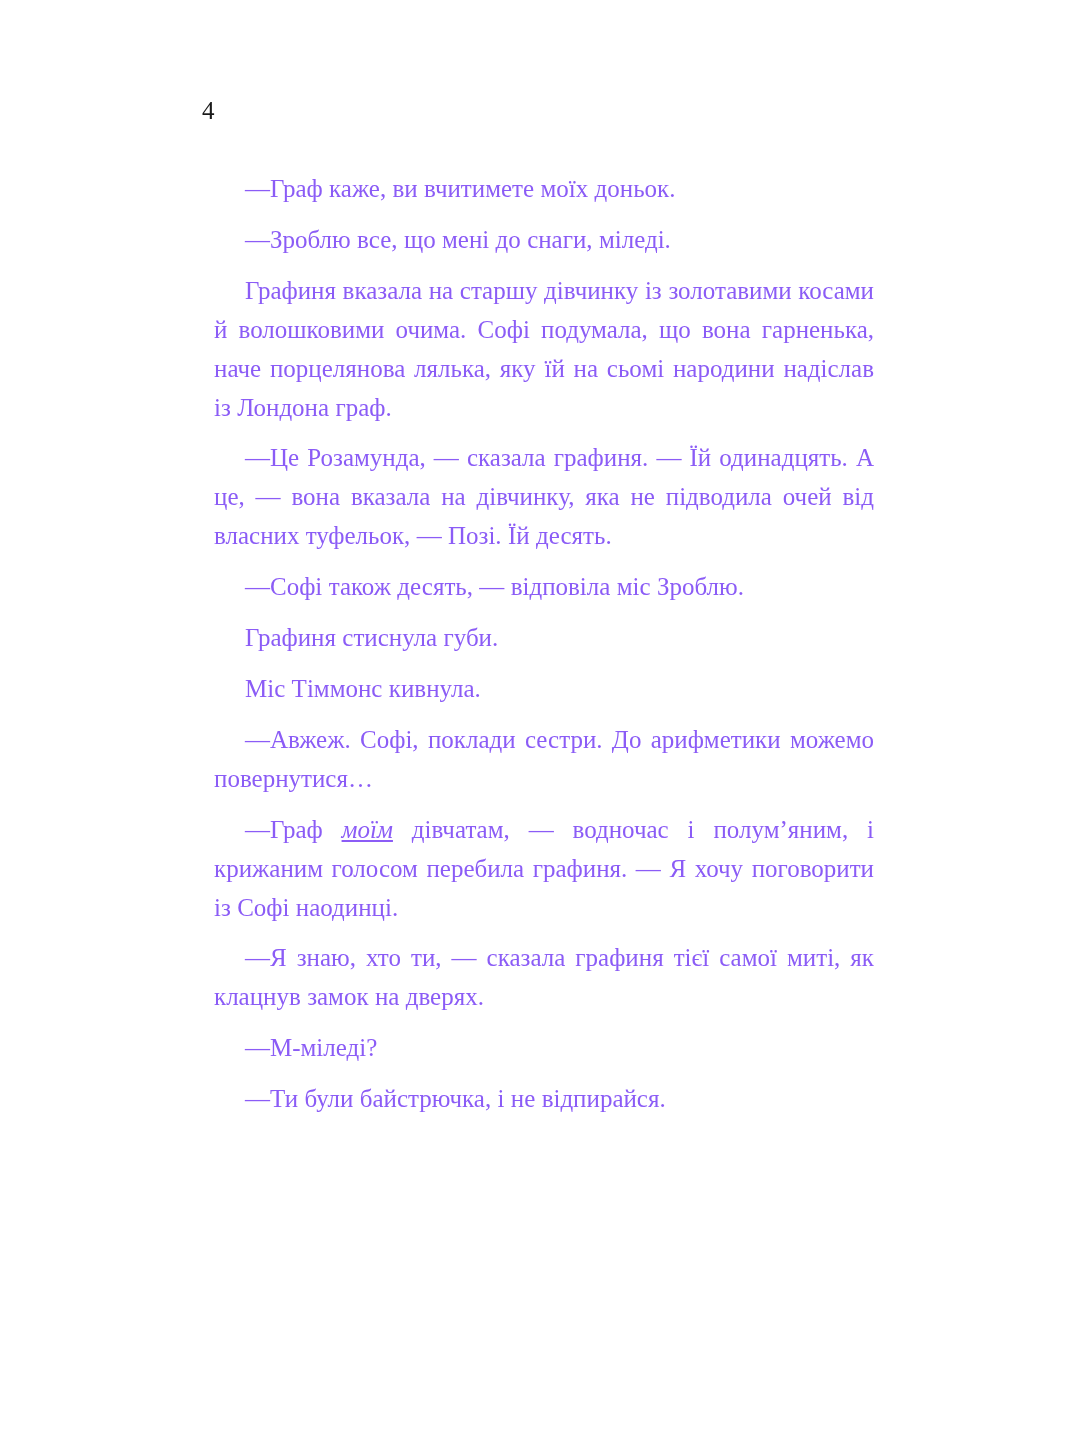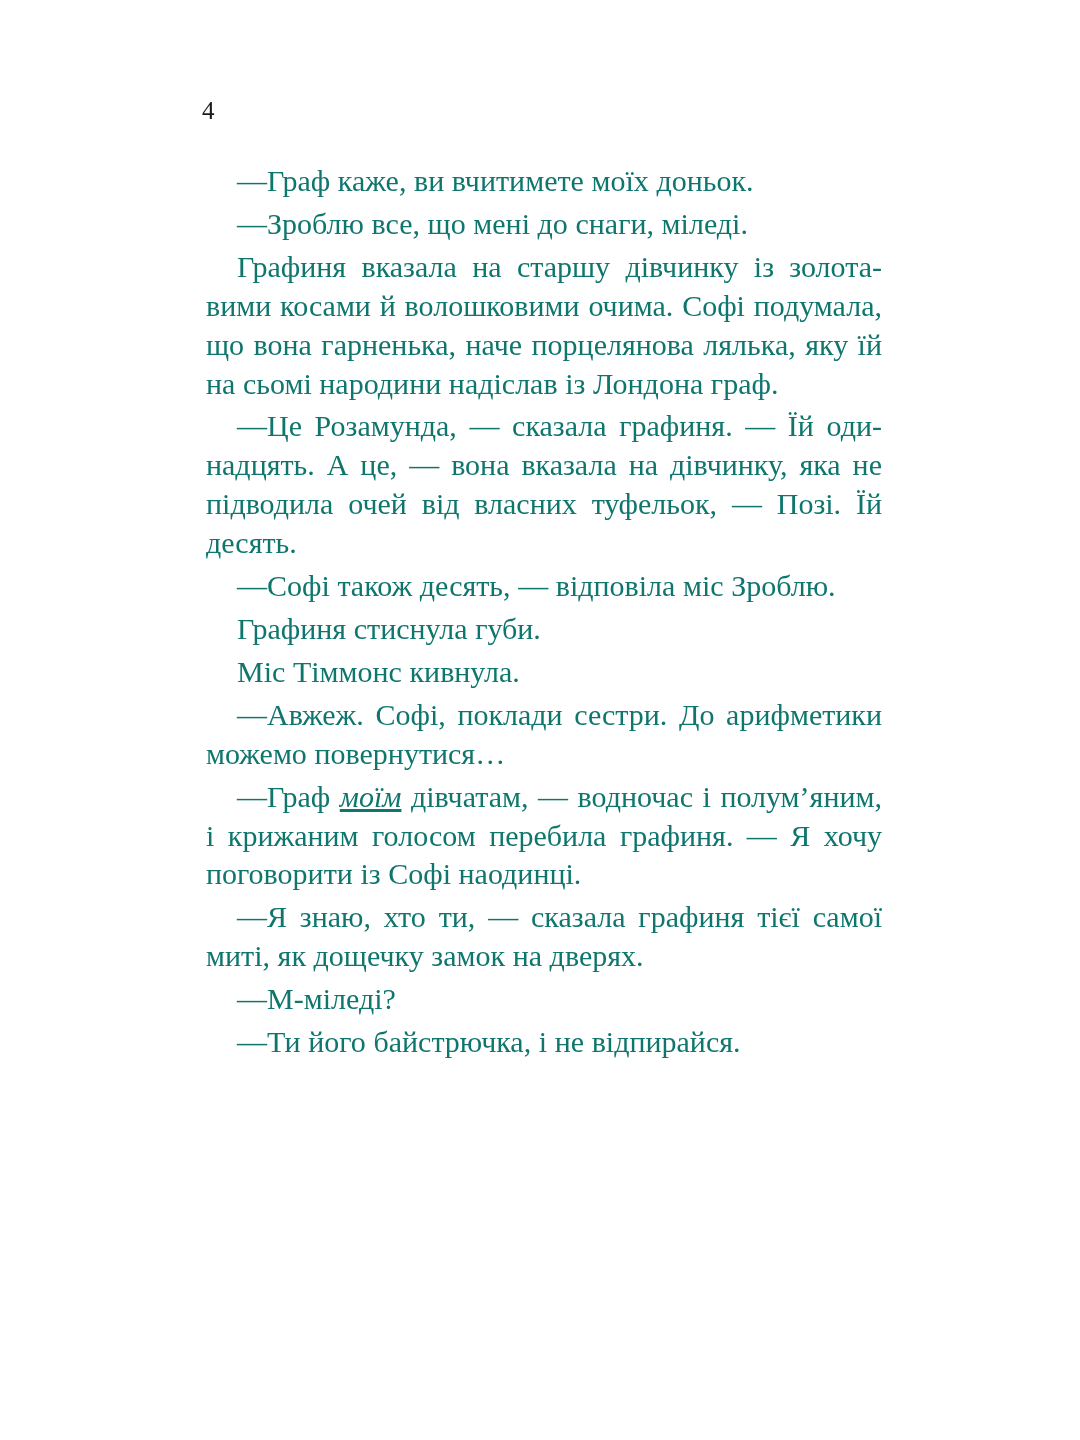--- a/index.html
+++ b/index.html
@@ -33,30 +33,30 @@
   }
 
   .textblock {
     position: absolute;
     left: 202px;
     top: 158px;
     width: 684px;
   }
 
   p.para {
-    margin: 4px;
+    margin: 12px;
     text-indent: 31px;
-    font-size: 30px;
+    font-size: 25px;
     line-height: 38.9px;
     text-align: justify;
     text-justify: inter-word;
     -webkit-hyphens: manual;
     hyphens: manual;
     word-spacing: 0.1px;
-    color: #0f766e;
+    color: #8b5cf6;
   }
 
   
   p.para:last-child {
     text-align: justify;
   }
 
   em {
     font-style: italic;
     text-decoration: underline;
@@ -85,20 +85,20 @@
     <p class="para">Графиня стиснула губи.</p>
 
 
     <p class="para">Міс Тіммонс кивнула.</p>
 
     <p class="para">—Авжеж. Софі, поклади сестри. До арифмети­ки можемо повернутися…</p>
 
     <p class="para"><span>—Граф </span><em>моїм</em><span> дівчатам, — водночас і полум’яним, і крижаним голосом перебила графиня. — Я хочу поговорити із Софі наодинці.</span></p>
 
 
-    <p class="para">—Я знаю, хто ти, — сказала графиня тієї самої миті, як дощечку замок на дверях.</p>
+    <p class="para">—Я знаю, хто ти, — сказала графиня тієї самої миті, як клацнув замок на дверях.</p>
 
     <p class="para">—М-міледі?</p>
 
-    <p class="para">—Ти його байстрючка, і не відпирайся.</p>
+    <p class="para">—Ти були байстрючка, і не відпирайся.</p>
 
   </div>
 </div>
 
 </body></html>

